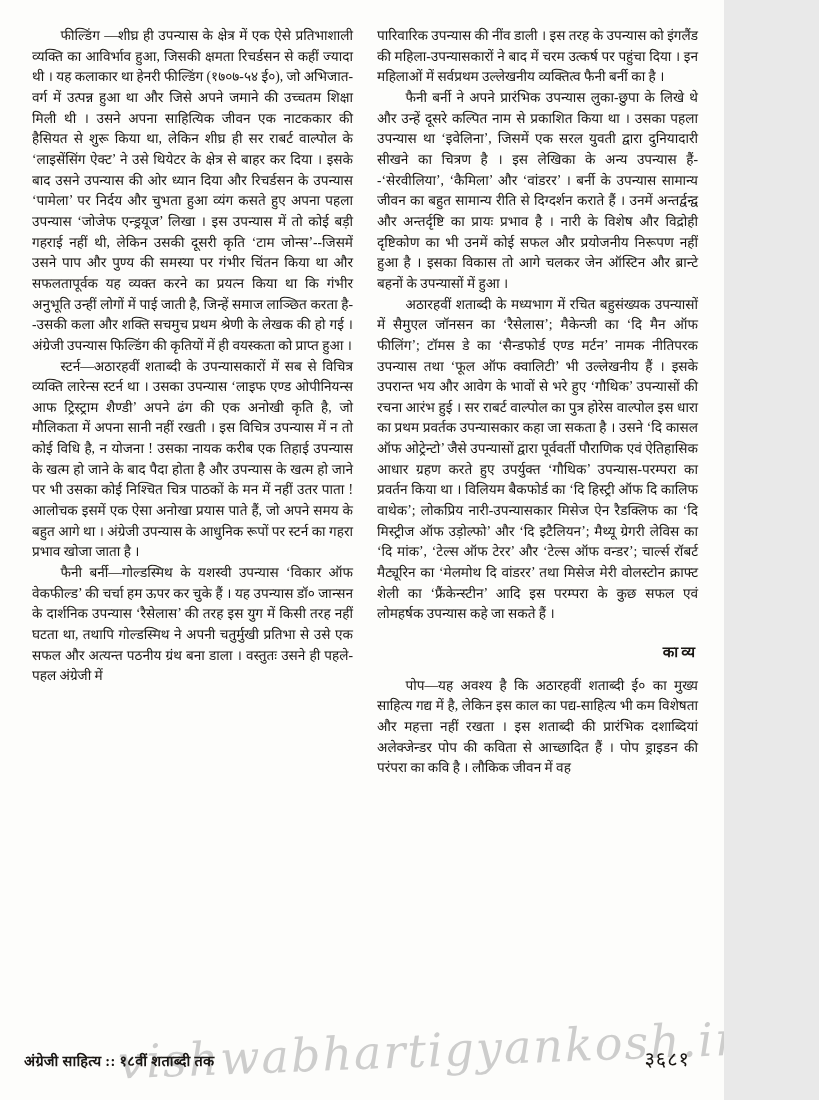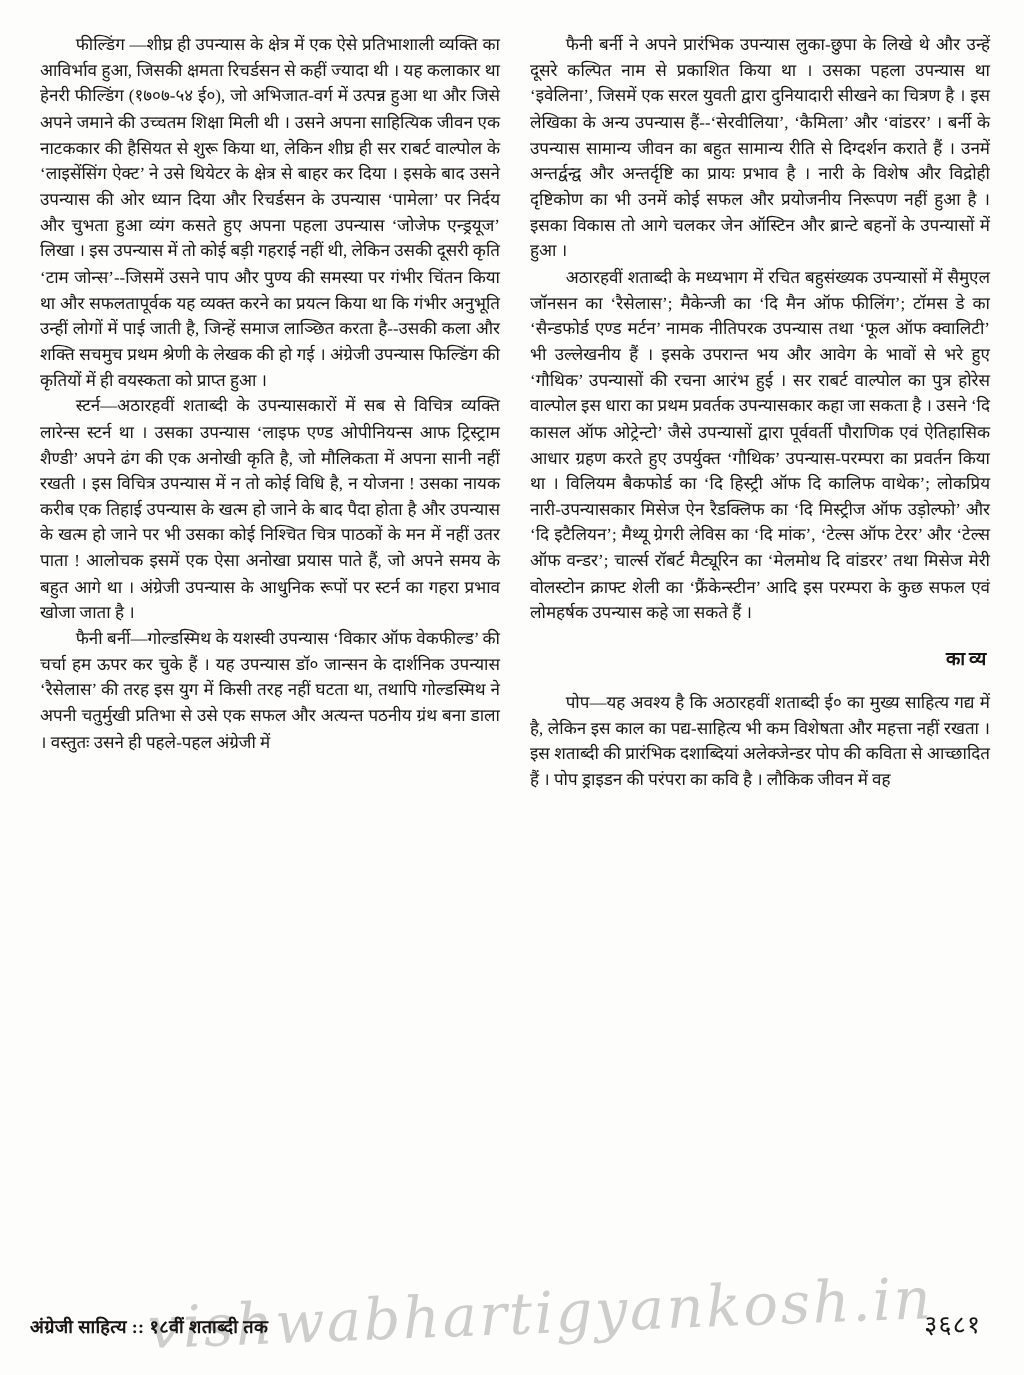--- a/index.html
+++ b/index.html
@@ -3,21 +3,21 @@
 <meta charset="utf-8">
 <style>
   html,body{margin:0;padding:0;}
   body{
     width:819px;height:1100px;
     background:#e9e9e9;
     font-family:"Liberation Serif","DejaVu Serif",serif;
   }
   .page{
     position:relative;
-    width:819px;height:1100px;
+    width:724px;height:1100px;
     background:#fdfdfb;
     color:#181512;
     overflow:hidden;
   }
   .columns{
     display:flex;
     gap:24px;
     padding:26px 26px 0 32px;
     height:1002px;
     overflow:hidden;
@@ -73,20 +73,21 @@
 
   <div class="columns">
 
     <div class="col">
       <p class="para indent">फील्डिंग —शीघ्र ही उपन्यास के क्षेत्र में एक ऐसे प्रतिभाशाली व्यक्ति का आविर्भाव हुआ, जिसकी क्षमता रिचर्डसन से कहीं ज्यादा थी । यह कलाकार था हेनरी फील्डिंग (१७०७-५४ ई०), जो अभिजात-वर्ग में उत्पन्न हुआ था और जिसे अपने जमाने की उच्चतम शिक्षा मिली थी । उसने अपना साहित्यिक जीवन एक नाटककार की हैसियत से शुरू किया था, लेकिन शीघ्र ही सर राबर्ट वाल्पोल के ‘लाइसेंसिंग ऐक्ट’ ने उसे थियेटर के क्षेत्र से बाहर कर दिया । इसके बाद उसने उपन्यास की ओर ध्यान दिया और रिचर्डसन के उपन्यास ‘पामेला’ पर निर्दय और चुभता हुआ व्यंग कसते हुए अपना पहला उपन्यास ‘जोजेफ एन्ड्रयूज’ लिखा । इस उपन्यास में तो कोई बड़ी गहराई नहीं थी, लेकिन उसकी दूसरी कृति ‘टाम जोन्स’--जिसमें उसने पाप और पुण्य की समस्या पर गंभीर चिंतन किया था और सफलतापूर्वक यह व्यक्त करने का प्रयत्न किया था कि गंभीर अनुभूति उन्हीं लोगों में पाई जाती है, जिन्हें समाज लाञ्छित करता है--उसकी कला और शक्ति सचमुच प्रथम श्रेणी के लेखक की हो गई । अंग्रेजी उपन्यास फिल्डिंग की कृतियों में ही वयस्कता को प्राप्त हुआ ।</p>
       <p class="para indent">स्टर्न—अठारहवीं शताब्दी के उपन्यासकारों में सब से विचित्र व्यक्ति लारेन्स स्टर्न था । उसका उपन्यास ‘लाइफ एण्ड ओपीनियन्स आफ ट्रिस्ट्राम शैण्डी’ अपने ढंग की एक अनोखी कृति है, जो मौलिकता में अपना सानी नहीं रखती । इस विचित्र उपन्यास में न तो कोई विधि है, न योजना ! उसका नायक करीब एक तिहाई उपन्यास के खत्म हो जाने के बाद पैदा होता है और उपन्यास के खत्म हो जाने पर भी उसका कोई निश्चित चित्र पाठकों के मन में नहीं उतर पाता ! आलोचक इसमें एक ऐसा अनोखा प्रयास पाते हैं, जो अपने समय के बहुत आगे था । अंग्रेजी उपन्यास के आधुनिक रूपों पर स्टर्न का गहरा प्रभाव खोजा जाता है ।</p>
       <p class="para indent">फैनी बर्नी—गोल्डस्मिथ के यशस्वी उपन्यास ‘विकार ऑफ वेकफील्ड’ की चर्चा हम ऊपर कर चुके हैं । यह उपन्यास डॉ० जान्सन के दार्शनिक उपन्यास ‘रैसेलास’ की तरह इस युग में किसी तरह नहीं घटता था, तथापि गोल्डस्मिथ ने अपनी चतुर्मुखी प्रतिभा से उसे एक सफल और अत्यन्त पठनीय ग्रंथ बना डाला । वस्तुतः उसने ही पहले-पहल अंग्रेजी में</p>
     </div>
 
     <div class="col">
+      <p class="para">पारिवारिक उपन्यास की नींव डाली । इस तरह के उपन्यास को इंगलैंड की महिला-उपन्यासकारों ने बाद में चरम उत्कर्ष पर पहुंचा दिया । इन महिलाओं में सर्वप्रथम उल्लेखनीय व्यक्तित्व फैनी बर्नी का है ।</p>
       <p class="para indent">फैनी बर्नी ने अपने प्रारंभिक उपन्यास लुका-छुपा के लिखे थे और उन्हें दूसरे कल्पित नाम से प्रकाशित किया था । उसका पहला उपन्यास था ‘इवेलिना’, जिसमें एक सरल युवती द्वारा दुनियादारी सीखने का चित्रण है । इस लेखिका के अन्य उपन्यास हैं--‘सेरवीलिया’, ‘कैमिला’ और ‘वांडरर’ । बर्नी के उपन्यास सामान्य जीवन का बहुत सामान्य रीति से दिग्दर्शन कराते हैं । उनमें अन्तर्द्वन्द्व और अन्तर्दृष्टि का प्रायः प्रभाव है । नारी के विशेष और विद्रोही दृष्टिकोण का भी उनमें कोई सफल और प्रयोजनीय निरूपण नहीं हुआ है । इसका विकास तो आगे चलकर जेन ऑस्टिन और ब्रान्टे बहनों के उपन्यासों में हुआ ।</p>
       <p class="para indent">अठारहवीं शताब्दी के मध्यभाग में रचित बहुसंख्यक उपन्यासों में सैमुएल जॉनसन का ‘रैसेलास’; मैकेन्जी का ‘दि मैन ऑफ फीलिंग’; टॉमस डे का ‘सैन्डफोर्ड एण्ड मर्टन’ नामक नीतिपरक उपन्यास तथा ‘फूल ऑफ क्वालिटी’ भी उल्लेखनीय हैं । इसके उपरान्त भय और आवेग के भावों से भरे हुए ‘गौथिक’ उपन्यासों की रचना आरंभ हुई । सर राबर्ट वाल्पोल का पुत्र होरेस वाल्पोल इस धारा का प्रथम प्रवर्तक उपन्यासकार कहा जा सकता है । उसने ‘दि कासल ऑफ ओट्रेन्टो’ जैसे उपन्यासों द्वारा पूर्ववर्ती पौराणिक एवं ऐतिहासिक आधार ग्रहण करते हुए उपर्युक्त ‘गौथिक’ उपन्यास-परम्परा का प्रवर्तन किया था । विलियम बैकफोर्ड का ‘दि हिस्ट्री ऑफ दि कालिफ वाथेक’; लोकप्रिय नारी-उपन्यासकार मिसेज ऐन रैडक्लिफ का ‘दि मिस्ट्रीज ऑफ उड़ोल्फो’ और ‘दि इटैलियन’; मैथ्यू ग्रेगरी लेविस का ‘दि मांक’, ‘टेल्स ऑफ टेरर’ और ‘टेल्स ऑफ वन्डर’; चार्ल्स रॉबर्ट मैट्यूरिन का ‘मेलमोथ दि वांडरर’ तथा मिसेज मेरी वोलस्टोन क्राफ्ट शेली का ‘फ्रैंकेन्स्टीन’ आदि इस परम्परा के कुछ सफल एवं लोमहर्षक उपन्यास कहे जा सकते हैं ।</p>
       <h2 class="heading">काव्य</h2>
       <p class="para indent">पोप—यह अवश्य है कि अठारहवीं शताब्दी ई० का मुख्य साहित्य गद्य में है, लेकिन इस काल का पद्य-साहित्य भी कम विशेषता और महत्ता नहीं रखता । इस शताब्दी की प्रारंभिक दशाब्दियां अलेक्जेन्डर पोप की कविता से आच्छादित हैं । पोप ड्राइडन की परंपरा का कवि है । लौकिक जीवन में वह</p>
     </div>
 
   </div>
 
   <div class="watermark">vishwabhartigyankosh.in</div>
 

